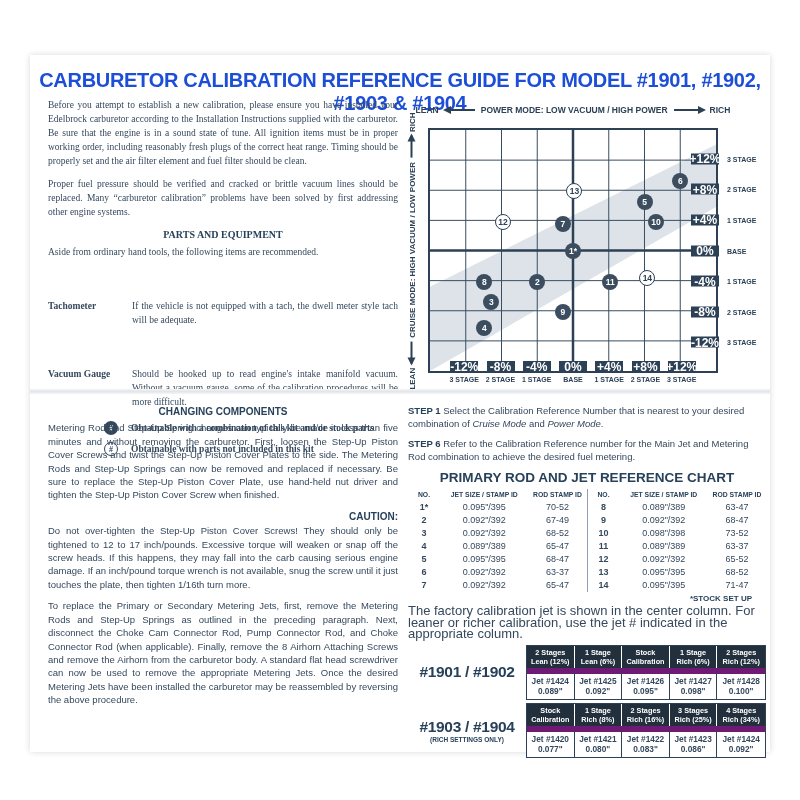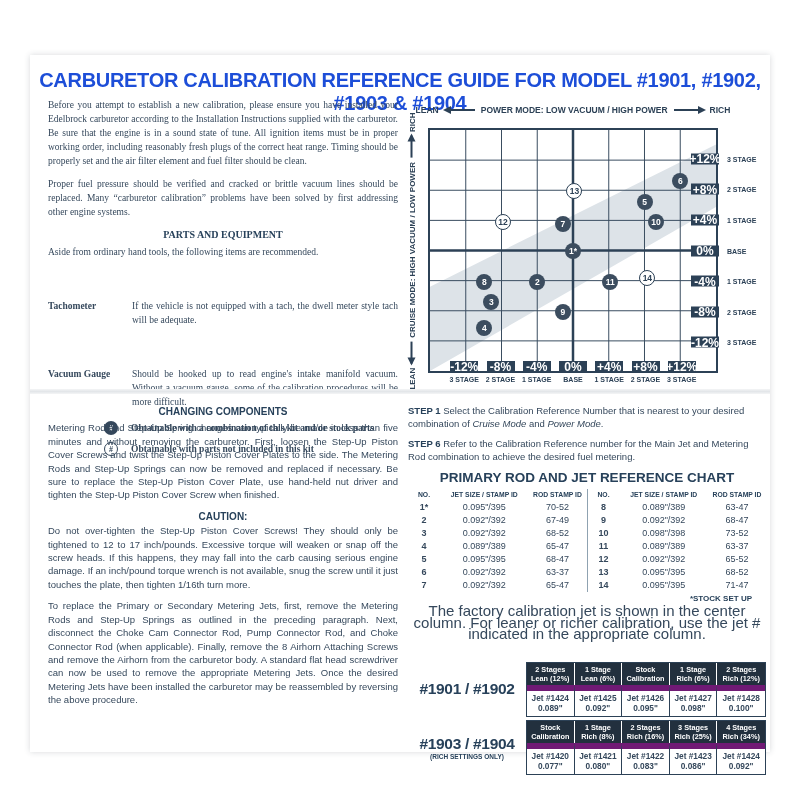--- a/index.html
+++ b/index.html
@@ -56,37 +56,37 @@
   .colstages .stage{position:absolute;transform:translateX(-50%);font-size:7px;font-weight:bold;
         color:#2c4156;white-space:nowrap;}
 
   
   .seam{position:absolute;left:0;top:334px;width:100%;height:5px;
         background:linear-gradient(#f4f5f6,#e3e6e9 50%,#f4f5f6);}
 
   
   .colLB{position:absolute;left:18px;top:349px;width:350px;font-size:9.5px;line-height:13.4px;text-align:justify;}
   .colLB p{margin:0 0 8px;}
-  .cap{font-weight:bold;font-size:10px;text-align:center;margin:0 0 1px;color:#27415a;}
+  .cap{font-weight:bold;font-size:10px;text-align:right;margin:0 0 1px;color:#27415a;}
 
   
   .colRB{position:absolute;left:378px;top:349px;width:358px;}
   .step{font-size:9.5px;line-height:13px;margin:0 0 7px;text-align:left;}
   .step b{color:#27415a;}
   .bigh{font-size:13.5px;font-weight:bold;text-align:center;color:#27415a;margin:3px 0 4px;}
   .ptable{display:flex;}
   .half{flex:1;}
   .half + .half{border-left:1px solid #8fa2b1;}
   .prow{display:flex;text-align:center;line-height:13px;font-size:9px;}
   .prow .pc:nth-child(1){flex:0 0 32px;font-weight:bold;}
   .prow .pc:nth-child(2){flex:1;}
   .prow .pc:nth-child(3){flex:0 0 58px;}
   .prow.phead{font-size:6.8px;font-weight:bold;line-height:12px;color:#27415a;}
   .foot{text-align:right;font-size:8px;font-weight:bold;margin:2px 14px 0 0;color:#27415a;}
-  .secdesc{font-size:15px;line-height:11.5px;text-align:center;margin:2px 0 22px;}
+  .secdesc{font-size:13px;line-height:11.5px;margin:2px 0 5px;}
   .sectbl{display:flex;align-items:stretch;margin-bottom:3px;}
   .slabel{flex:0 0 118px;display:flex;flex-direction:column;justify-content:center;text-align:center;
           font-weight:bold;font-size:15.5px;color:#27415a;letter-spacing:-.3px;}
   .slabel .sub{font-size:6.5px;letter-spacing:0;}
   .sgrid{flex:1;display:grid;grid-template-columns:repeat(5,1fr);border:1px solid #2c4156;background:#fff;}
   .sth{background:#22303e;color:#fff;font-size:7.3px;font-weight:bold;text-align:center;
        white-space:pre-line;line-height:9px;padding:2px 1px;border-right:1px solid #fff;}
   .sth:nth-child(5){border-right:none;}
   .std{font-size:8.3px;text-align:center;white-space:pre-line;line-height:10px;padding:2px 0 3px;
        border-right:1px solid #2c4156;border-top:6px solid #701a75;font-weight:bold;color:#35485c;}

